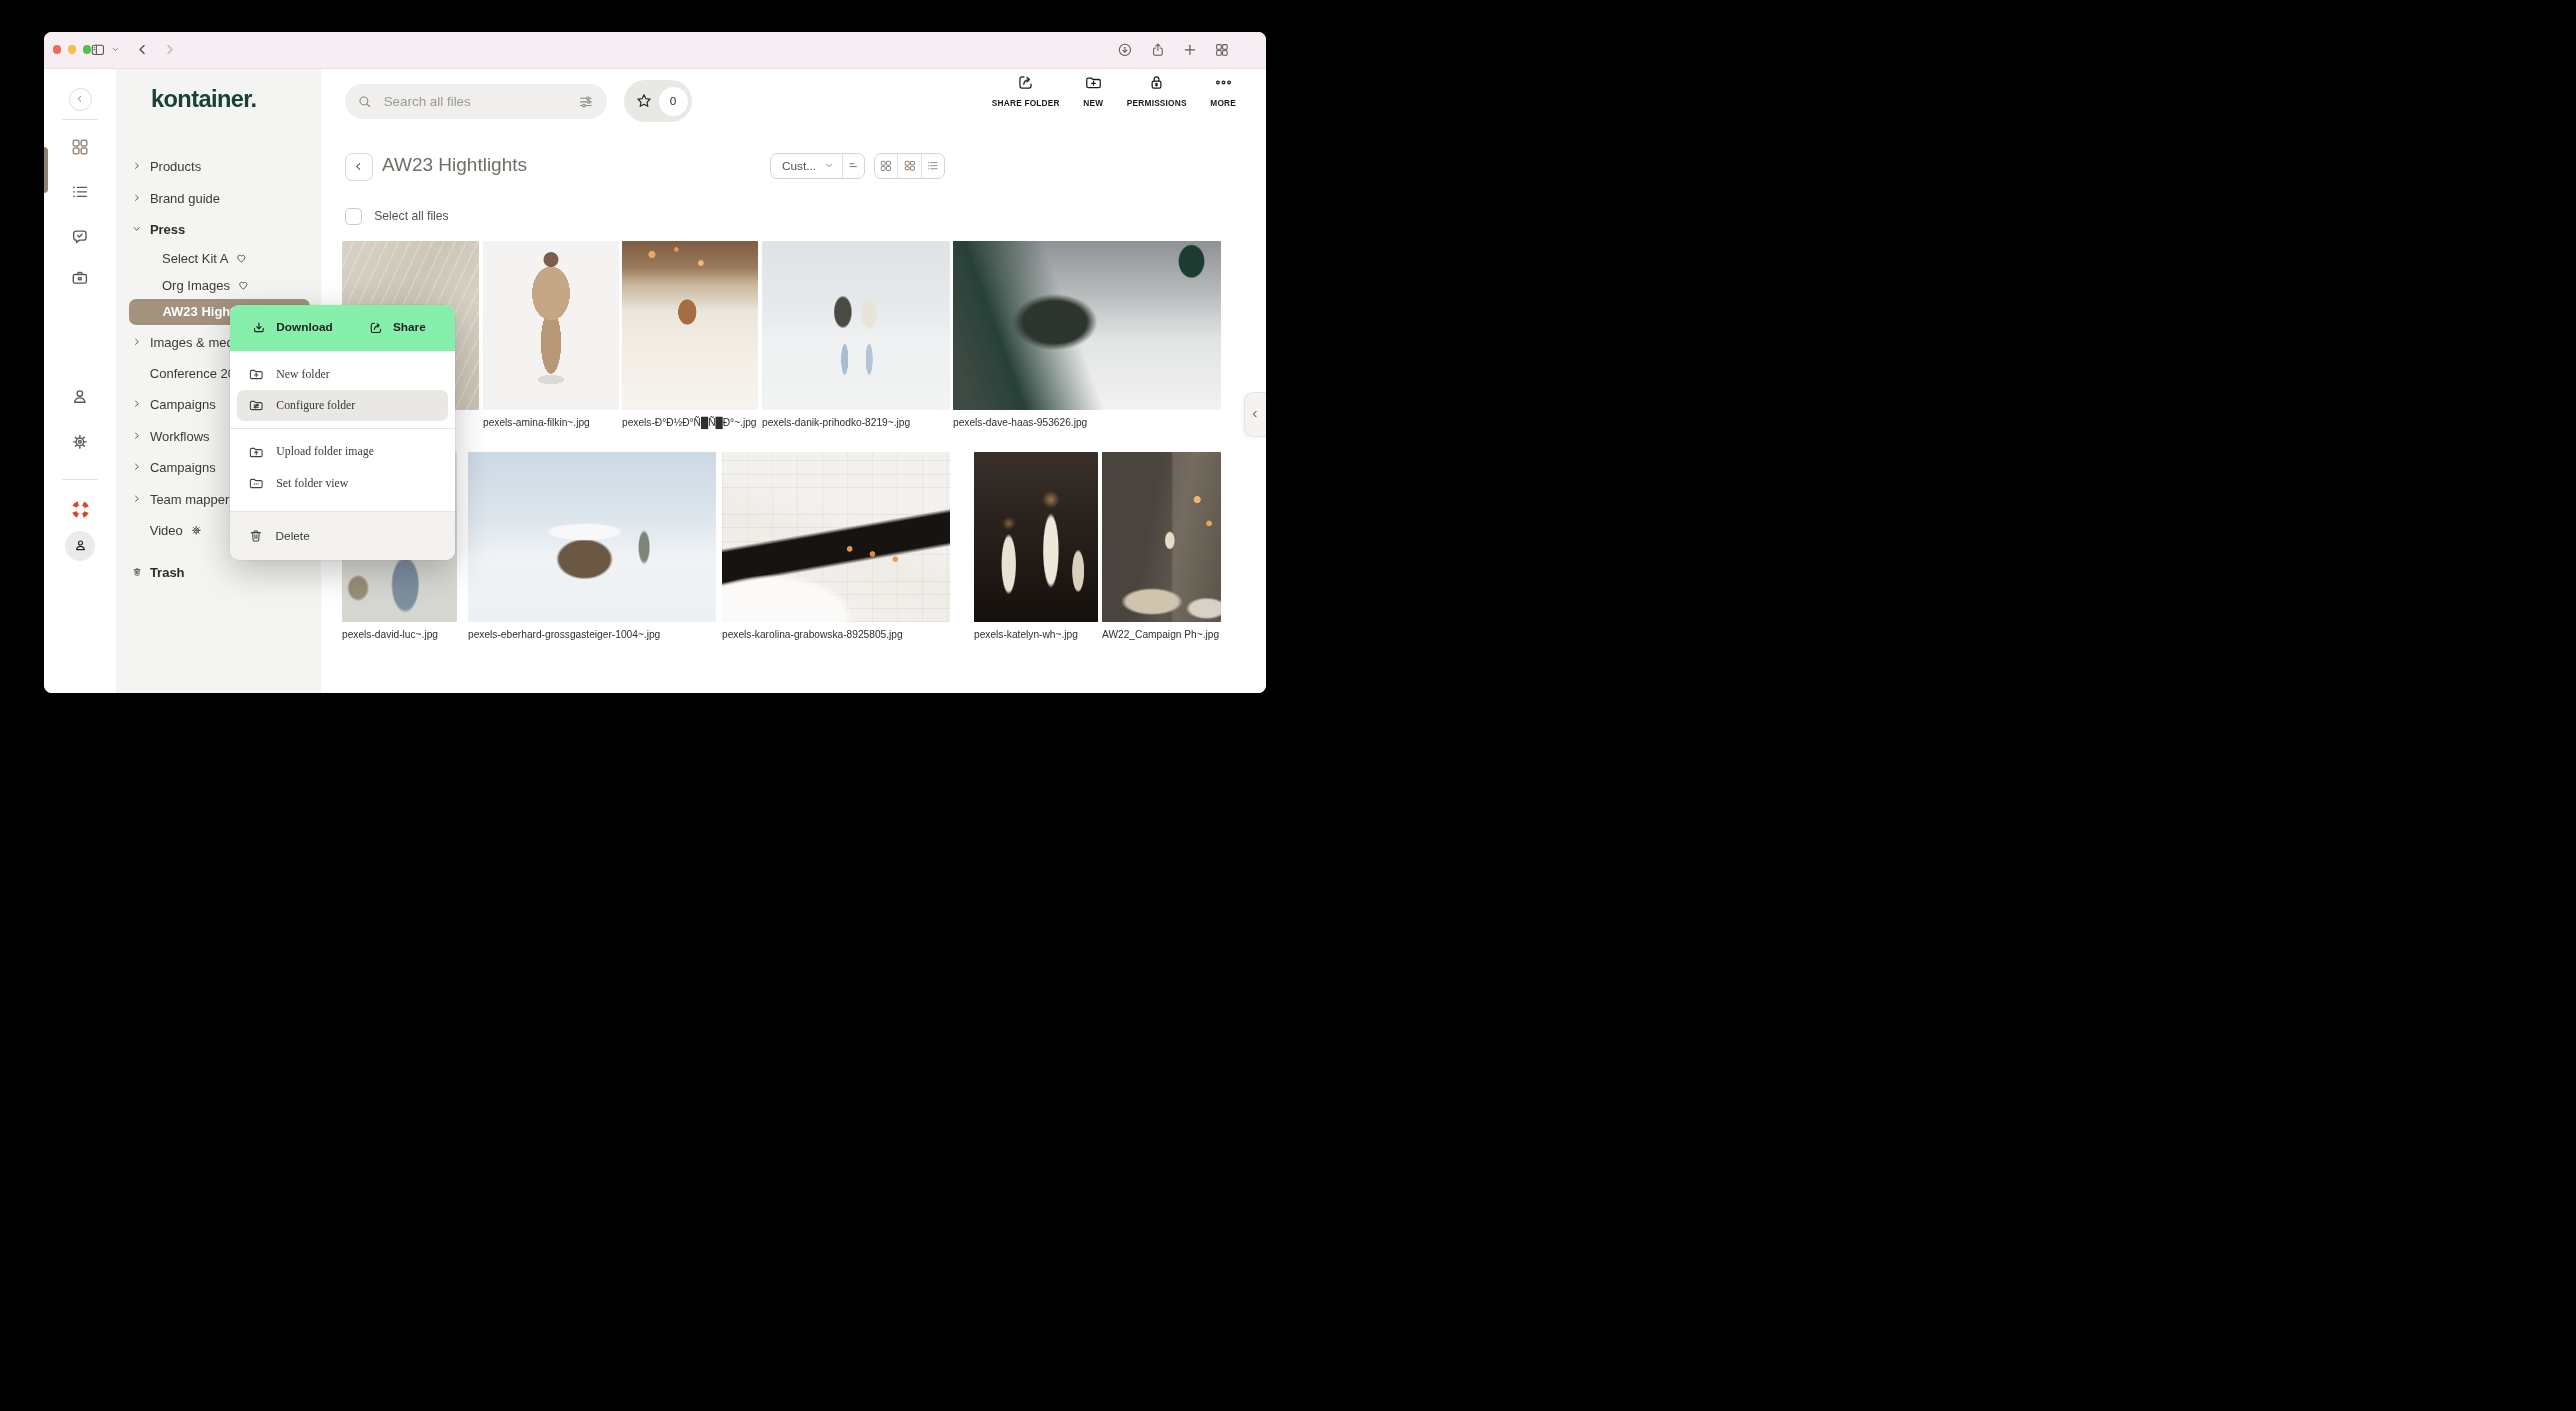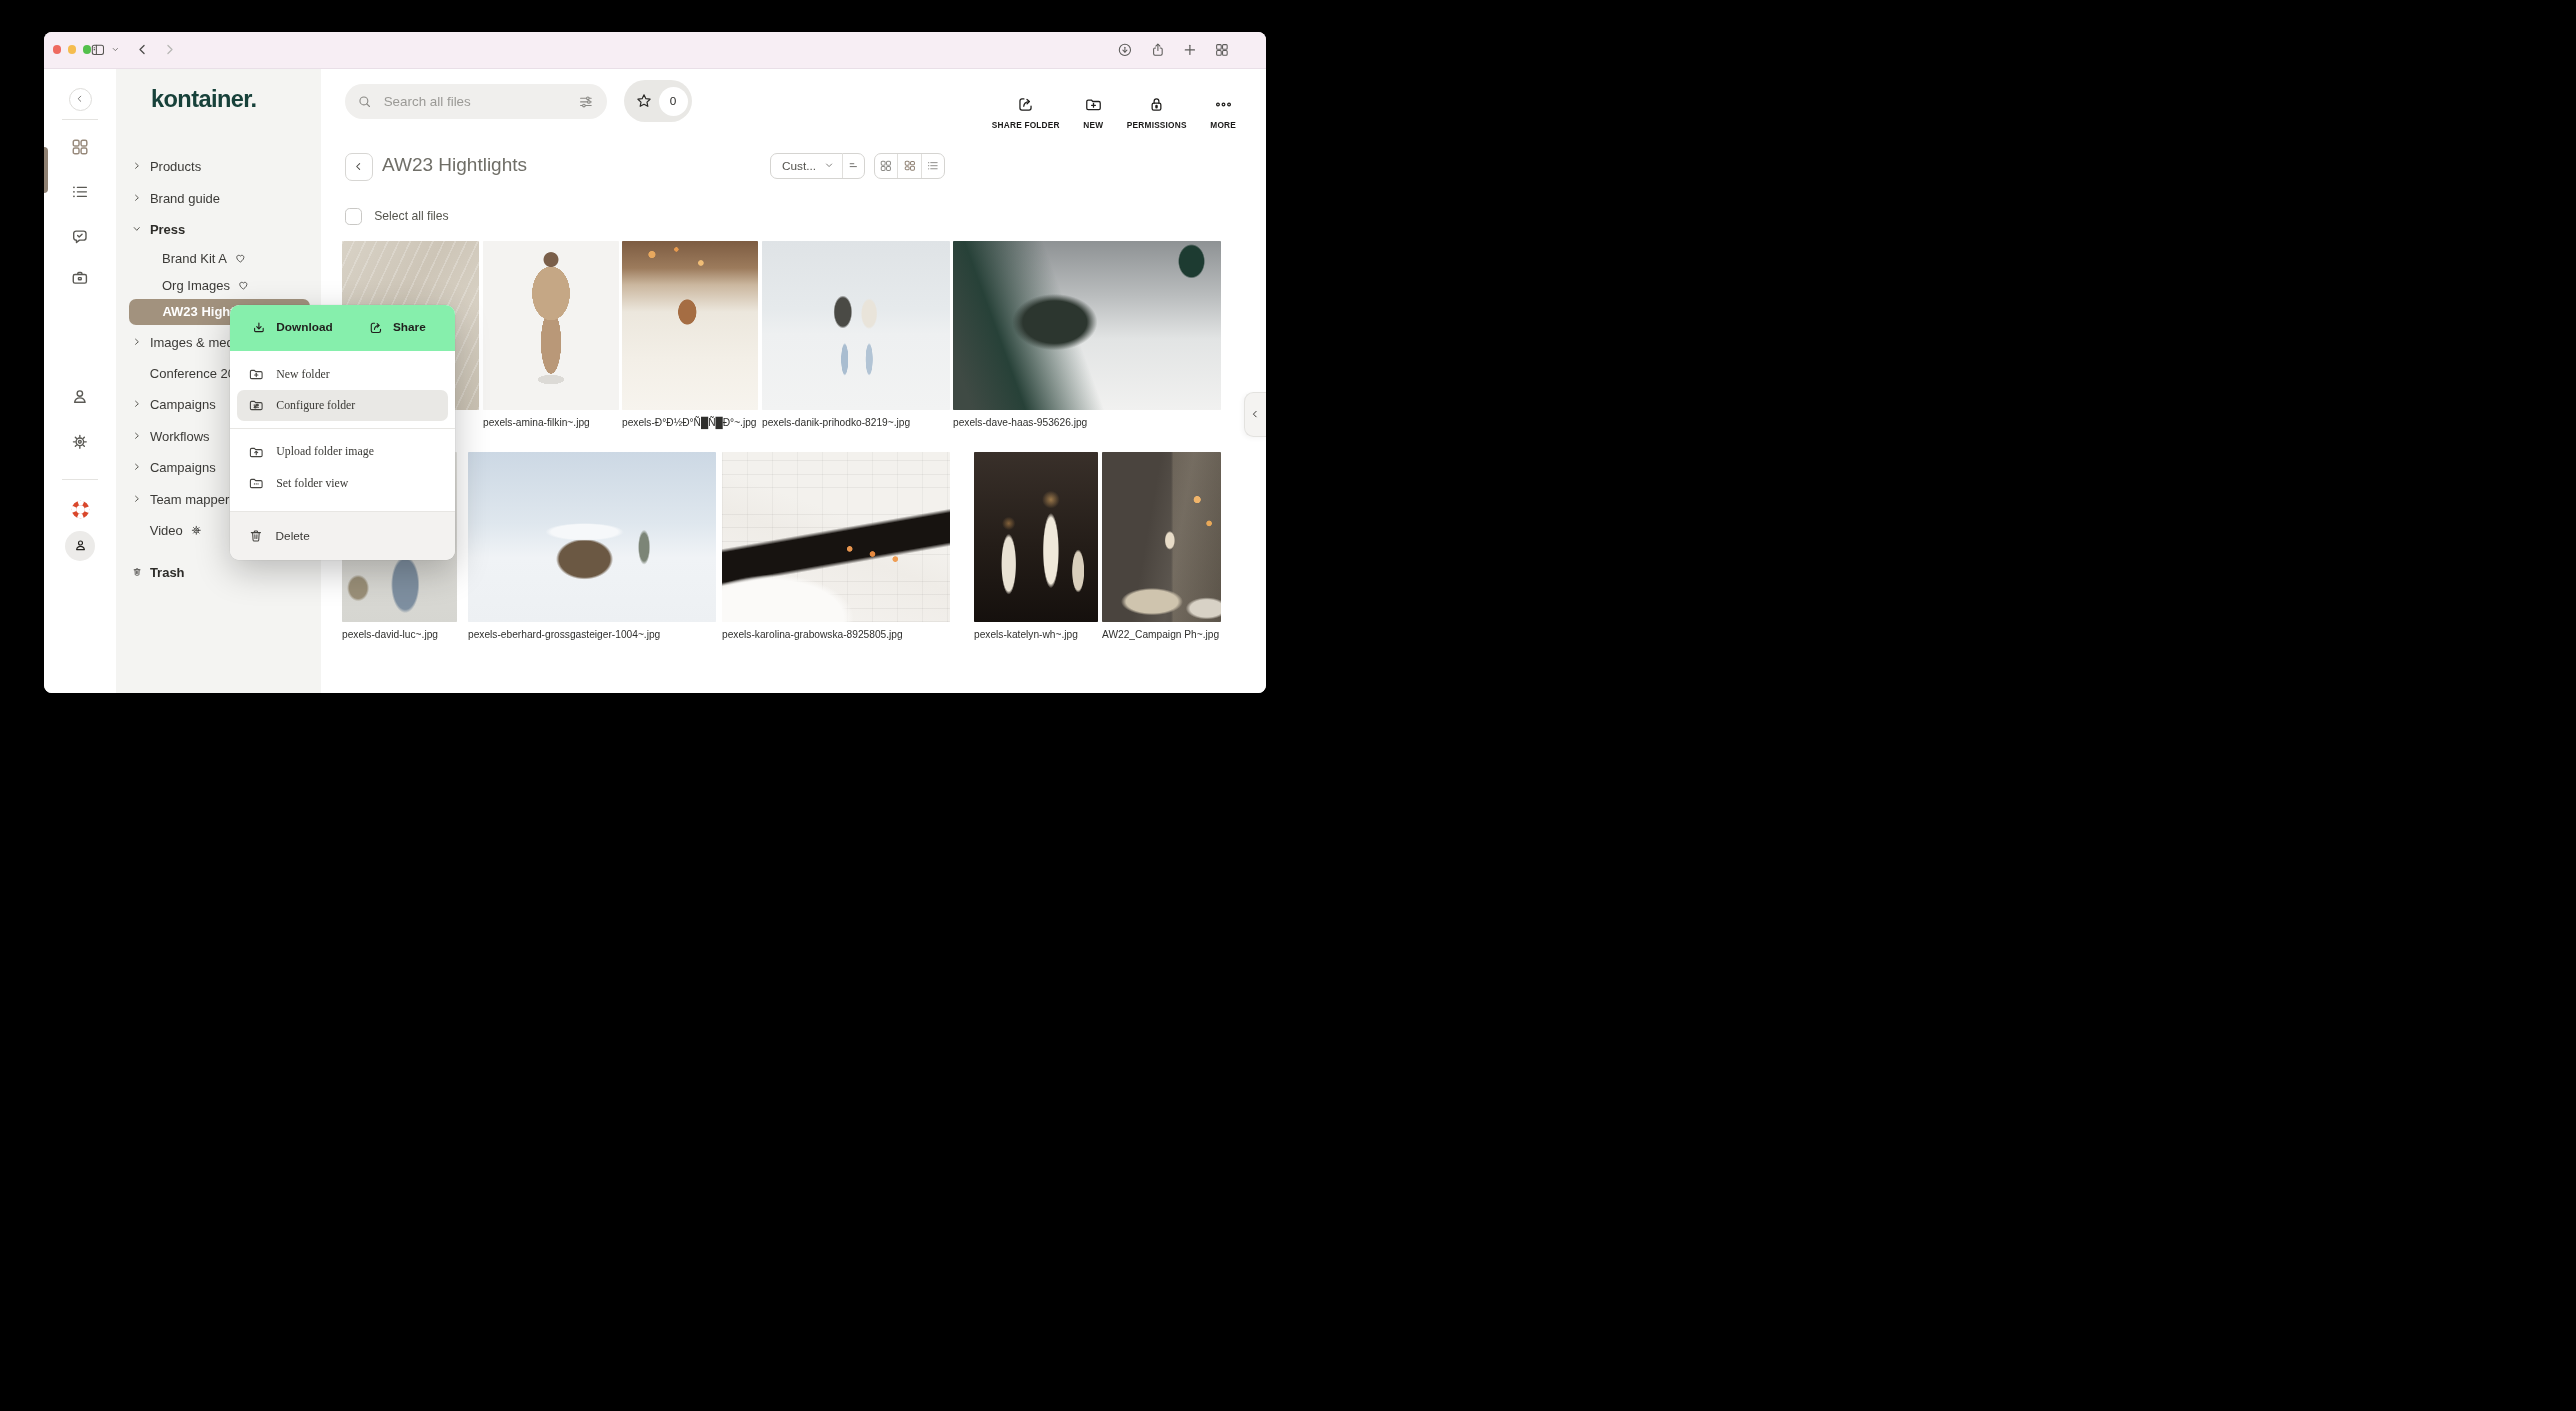--- a/index.html
+++ b/index.html
@@ -42,21 +42,21 @@
   .trash-ic{width:10.2px;margin-right:7.9px;display:flex;color:#3b3a37;flex:none;}
   
   .main{flex:1;position:relative;background:#fff;}
   .search-pill{position:absolute;left:23.6px;top:15.8px;width:262px;height:35px;border-radius:18px;background:#f0efed;
     display:flex;align-items:center;padding:0 12.6px;box-sizing:border-box;color:#8a8985;}
   .search-pill input{flex:1;border:none;background:transparent;outline:none;font-size:13.4px;color:#44433f;margin-left:9.5px;font-family:"Liberation Sans",sans-serif;}
   .search-pill input::placeholder{color:#9b9a96;}
   .fav-pill{position:absolute;left:303px;top:11.8px;width:68px;height:42px;border-radius:21px;background:#e9e8e5;
     display:flex;align-items:center;padding-left:11px;box-sizing:border-box;}
   .fav-zero{width:29px;height:29px;border-radius:50%;background:#fff;margin-left:5.5px;display:flex;align-items:center;justify-content:center;font-size:11.8px;color:#2b2a28;}
-  .actions{position:absolute;right:30px;top:26px;display:flex;gap:23.6px;align-items:center;}
+  .actions{position:absolute;right:30px;top:4px;display:flex;gap:23.6px;align-items:center;}
   .action{display:flex;flex-direction:column;align-items:center;color:#1f1e1c;cursor:pointer;}
   .action .lbl{margin-top:6.3px;font-size:8.3px;font-weight:700;letter-spacing:0.2px;color:#1a1918;}
   
   .back-btn{position:absolute;left:23.6px;top:84px;width:26px;height:26px;border:0.8px solid #d7d6d3;border-radius:7px;
     display:flex;align-items:center;justify-content:center;color:#4a4946;background:#fff;}
   .page-title{position:absolute;left:61px;top:85px;font-size:19px;color:#6f6e67;}
   .sort-pill{position:absolute;left:449px;top:84px;width:95px;height:26px;border:0.8px solid #d5d4d1;border-radius:7px;
     display:flex;align-items:center;box-sizing:border-box;background:#fff;}
   .sort-pill .txt{font-size:11.8px;color:#55544f;margin-left:11px;}
   .sort-pill .cd{margin-left:7.9px;color:#6a6965;display:flex;}
@@ -303,21 +303,21 @@
         </div>
       <div class="trow bold" style="top:147px">
           <span class="chev">
             <svg width="9.5" height="9.5" viewBox="0 0 24 24" fill="none" stroke="currentColor" stroke-width="2.4" stroke-linecap="round" stroke-linejoin="round">
               <polyline points="5.5,9 12,16 18.5,9"></polyline>
             </svg>
           </span>
           <span>Press</span>
         </div>
       <div class="trow sub" style="top:176px">
-          <span>Brand Kit A</span>
+          <span>Select Kit A</span>
           <span class="heart">
             <svg width="12.6" height="12.6" viewBox="0 0 24 24" fill="none" stroke="currentColor" stroke-width="1.6" stroke-linejoin="round">
               <path d="M12 19.2S5.2 14.9 5.2 10.3C5.2 7.9 7 6.3 9.1 6.3c1.2 0 2.3.6 2.9 1.6.6-1 1.7-1.6 2.9-1.6 2.1 0 3.9 1.6 3.9 4C18.8 14.9 12 19.2 12 19.2z"></path>
             </svg>
           </span>
         </div>
       <div class="trow sub" style="top:203px">
           <span>Org Images</span>
           <span class="heart">
             <svg width="12.6" height="12.6" viewBox="0 0 24 24" fill="none" stroke="currentColor" stroke-width="1.6" stroke-linejoin="round">

